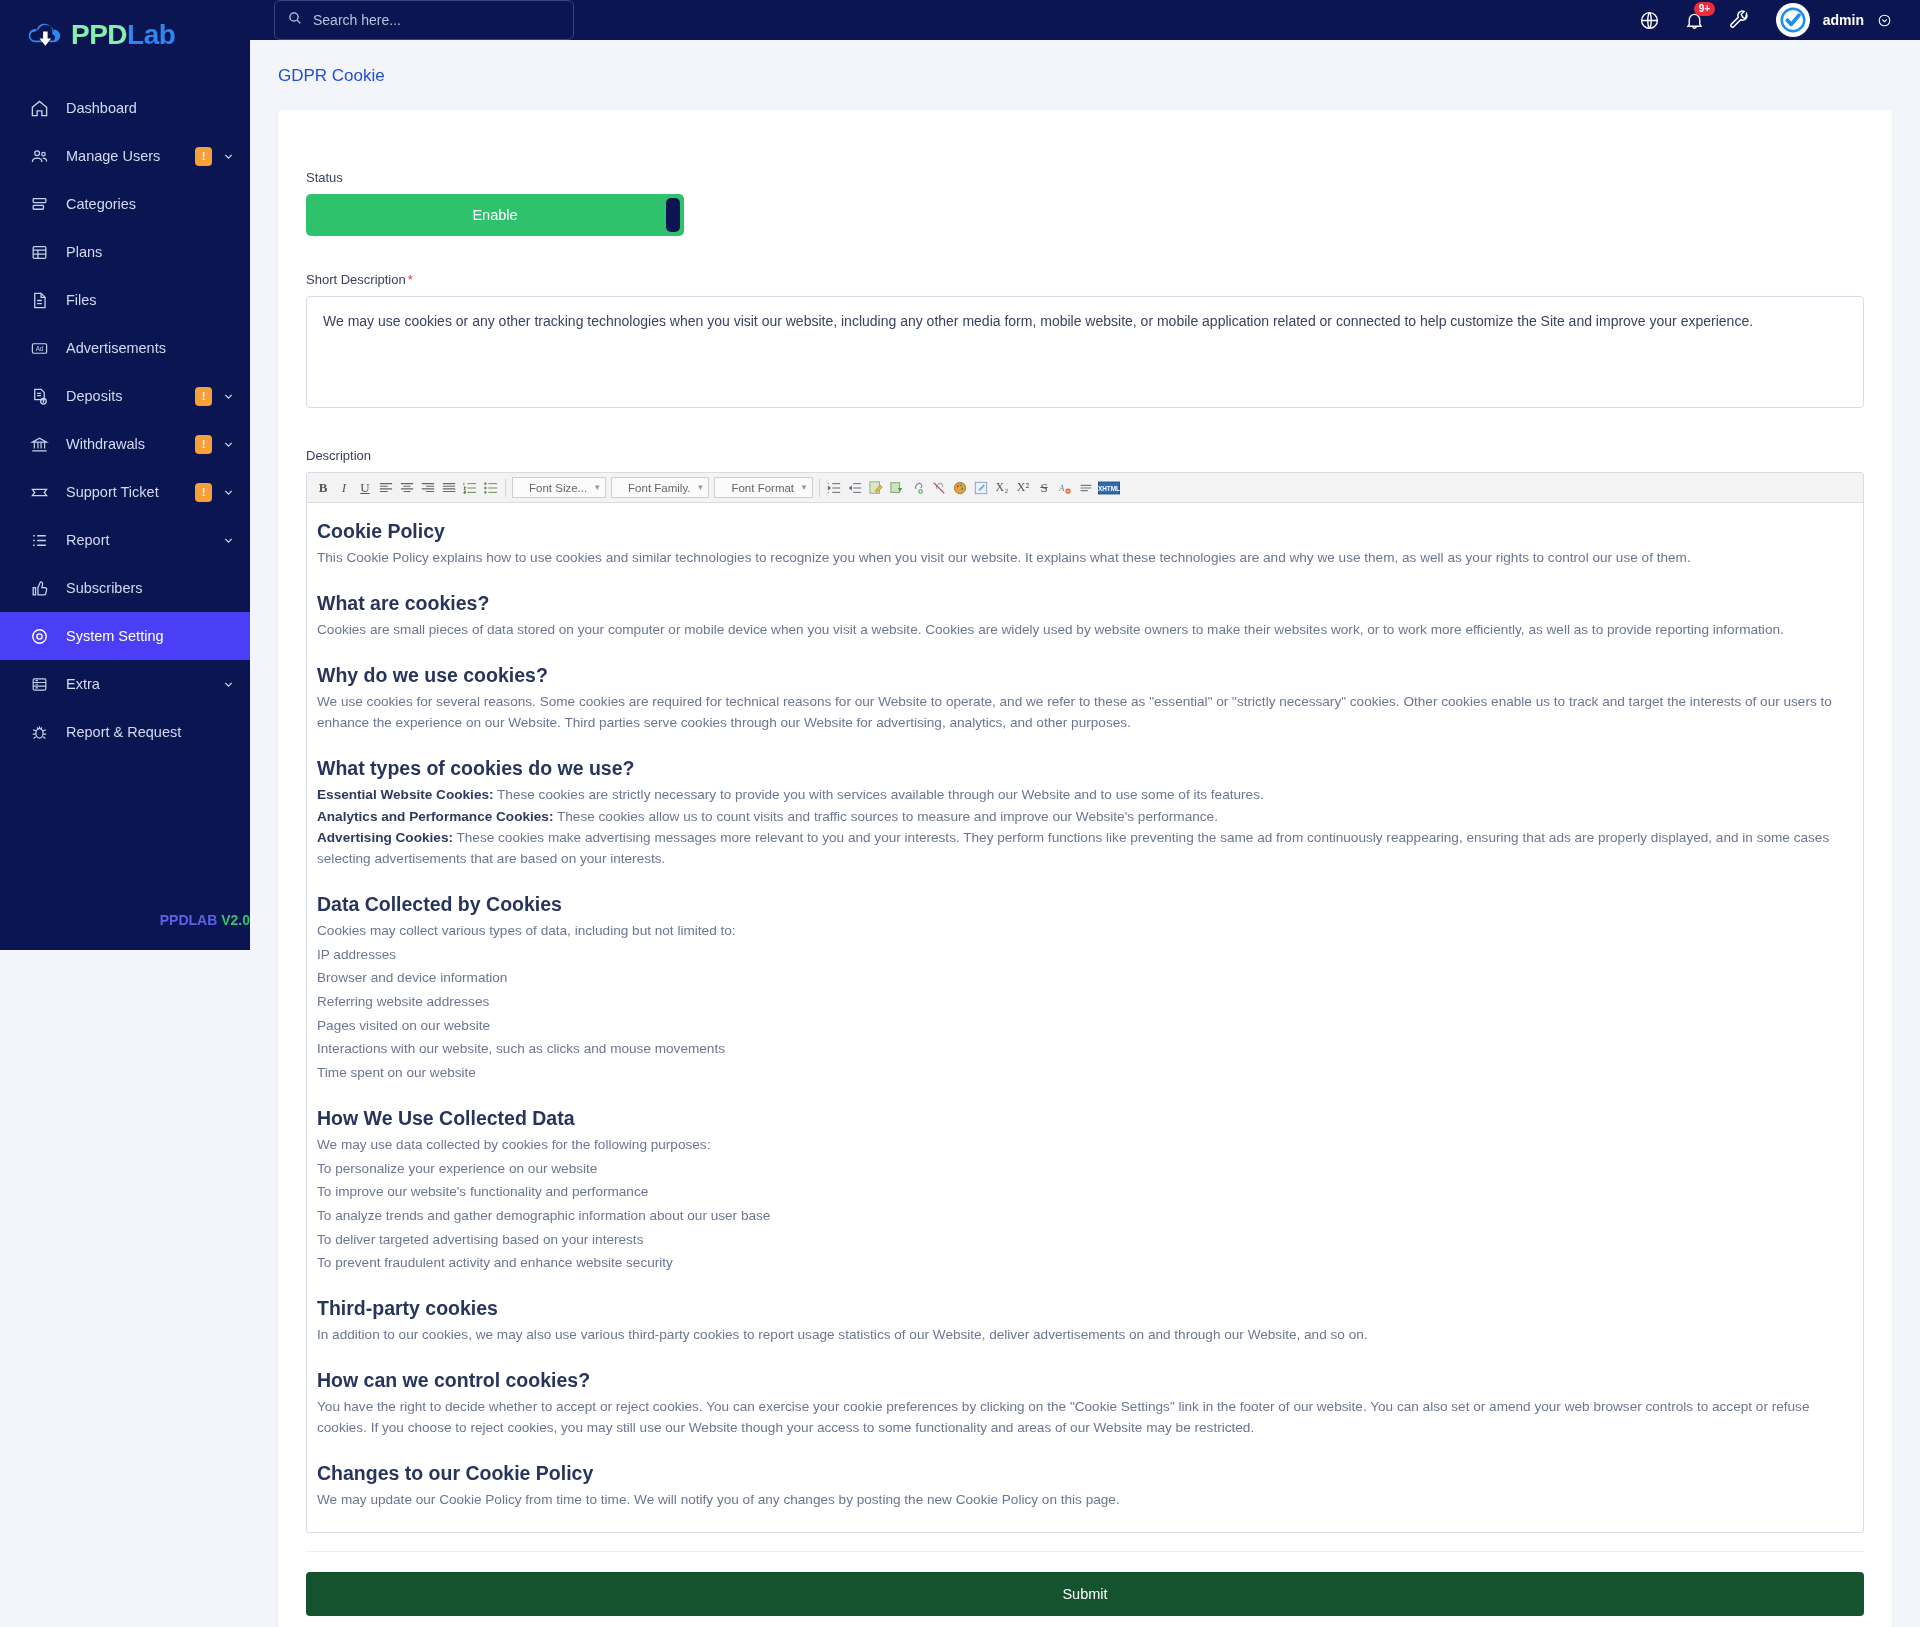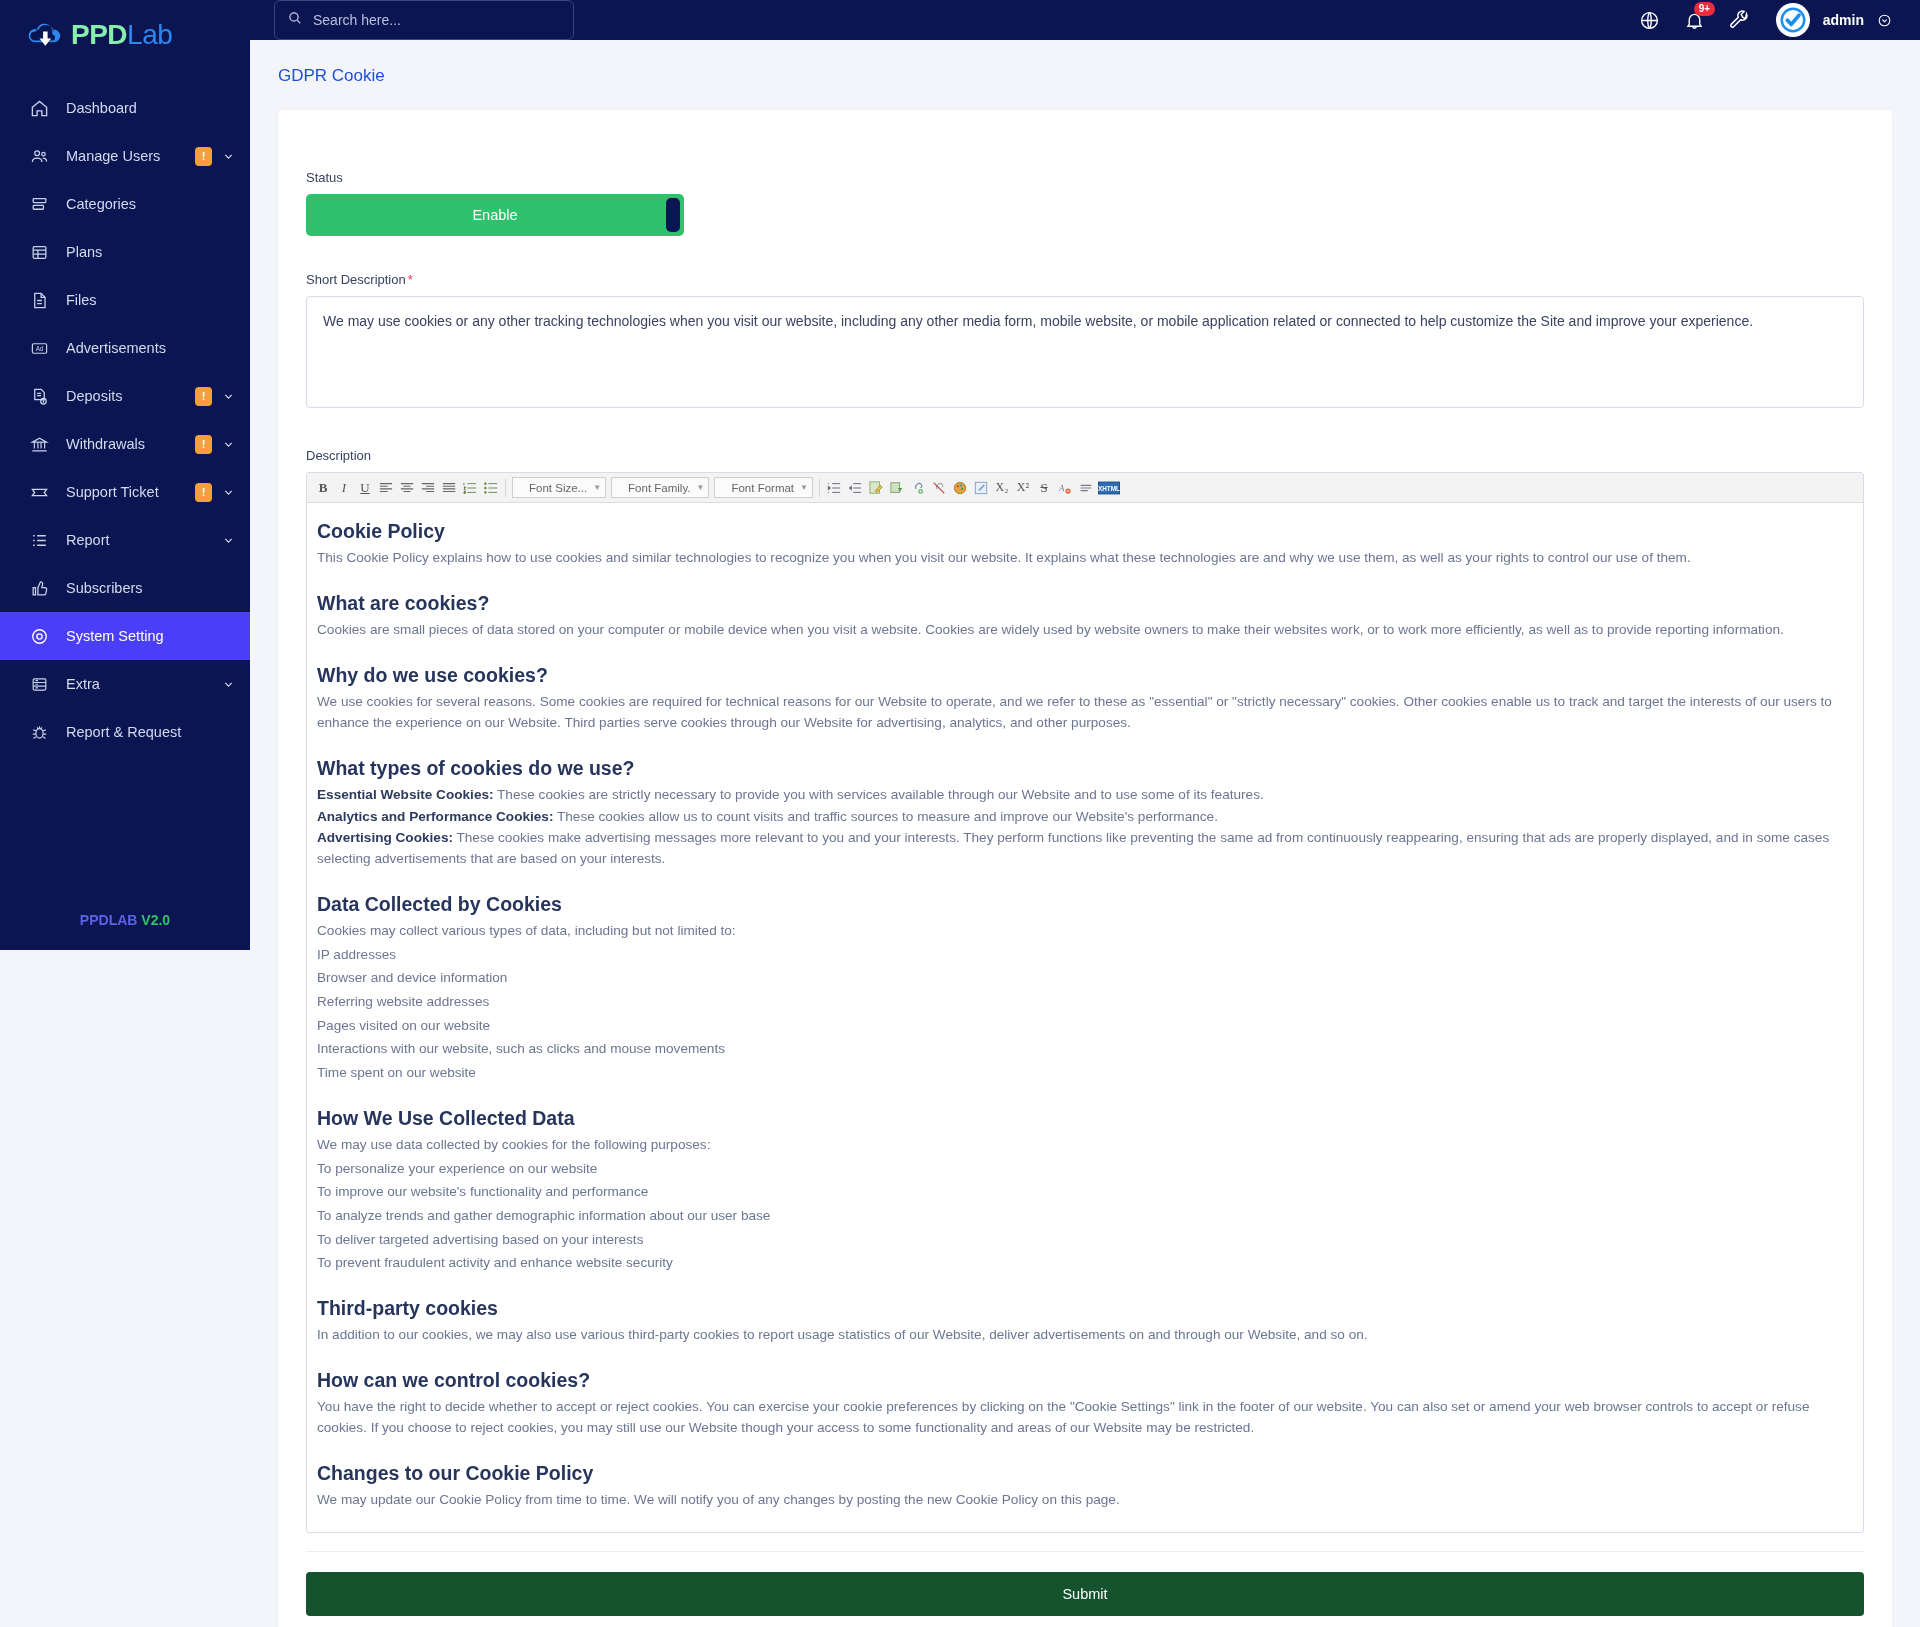--- a/index.html
+++ b/index.html
@@ -19,21 +19,21 @@
     position: relative;
     height: 950px;
   }
   .brand {
     height: 70px; display: flex; align-items: center;
     padding-left: 26px; gap: 9px;
   }
   .brand-logo { width: 36px; height: 30px; flex: 0 0 36px; }
   .brand-text { font-size: 28px; font-weight: 700; letter-spacing: -0.5px; line-height: 1; }
   .brand-ppd { color: #86efac; }
-  .brand-lab { color: #2f86ef; font-weight: 400; }
+  .brand-lab { color: #2f86ef; font-weight: 700; }
 
   .nav { padding-top: 14px; }
   .nav-item {
     display: flex; align-items: center;
     height: 48px; padding: 0 14px 0 28px;
     color: #d4daf0; font-size: 14.5px;
     cursor: pointer; position: relative;
   }
   .nav-item.active { background: #4b3ef7; color:#fff; }
   .nav-ico {
@@ -45,21 +45,21 @@
   .nav-label { flex: 1 1 auto; white-space: nowrap; }
   .nav-badge {
     background: #f7a03a; color: #fff; font-size: 11px; font-weight: 700;
     border-radius: 4px; width: 17px; height: 19px;
     display:flex; align-items:center; justify-content:center;
     margin-right: 10px;
   }
   .nav-chev { width: 14px; height: 14px; color:#c7cee6; display:flex; align-items:center; }
   .sidebar-version {
     position: absolute; bottom: 22px; left: 0; width: 100%;
-    text-align: center; font-size: 14px; font-weight: 600;
+    text-align: right; font-size: 14px; font-weight: 600;
   }
   .ver-name { color: #5b62e6; }
   .ver-num { color: #2fc36a; }
 
   
   .main { flex: 1 1 auto; display: flex; flex-direction: column; min-width: 0; }
   .topbar {
     height: 70px; background: #0b1551;
     display: flex; align-items: center;
     padding: 0 28px 0 24px;

